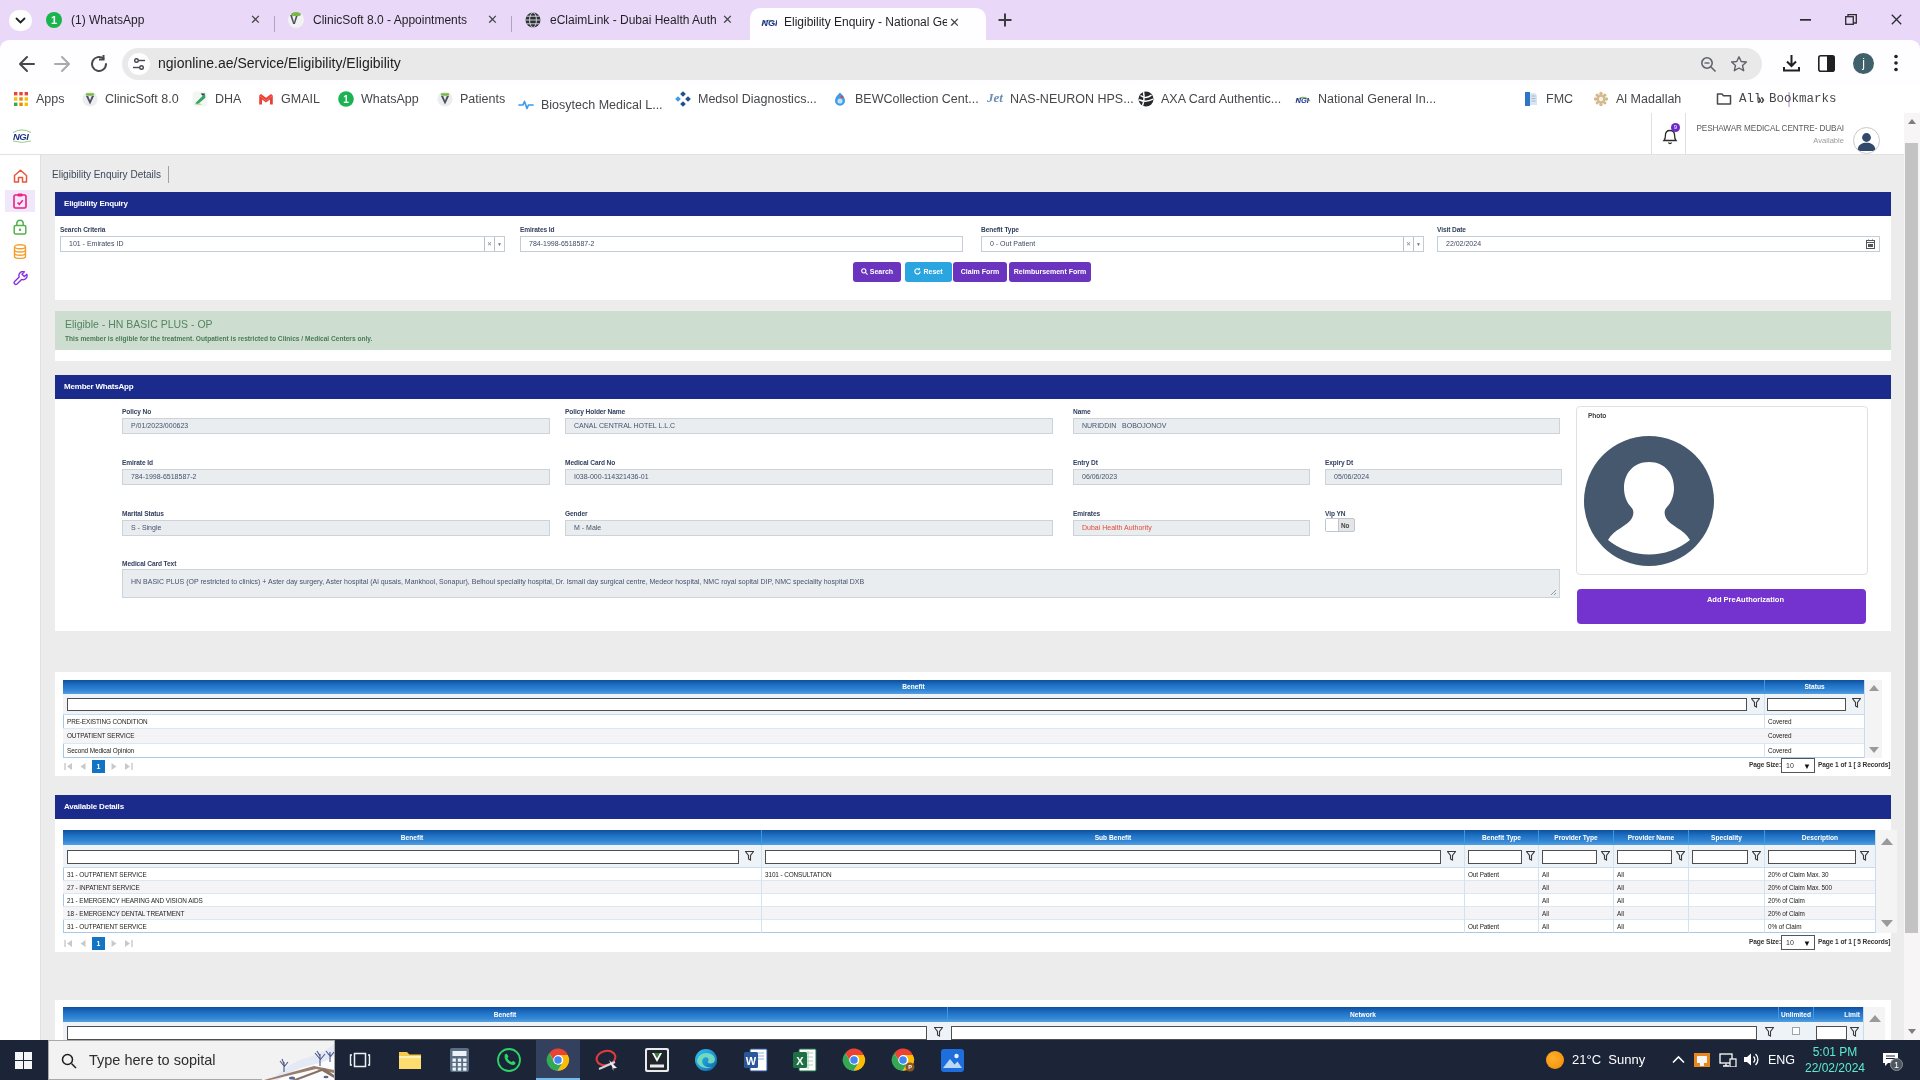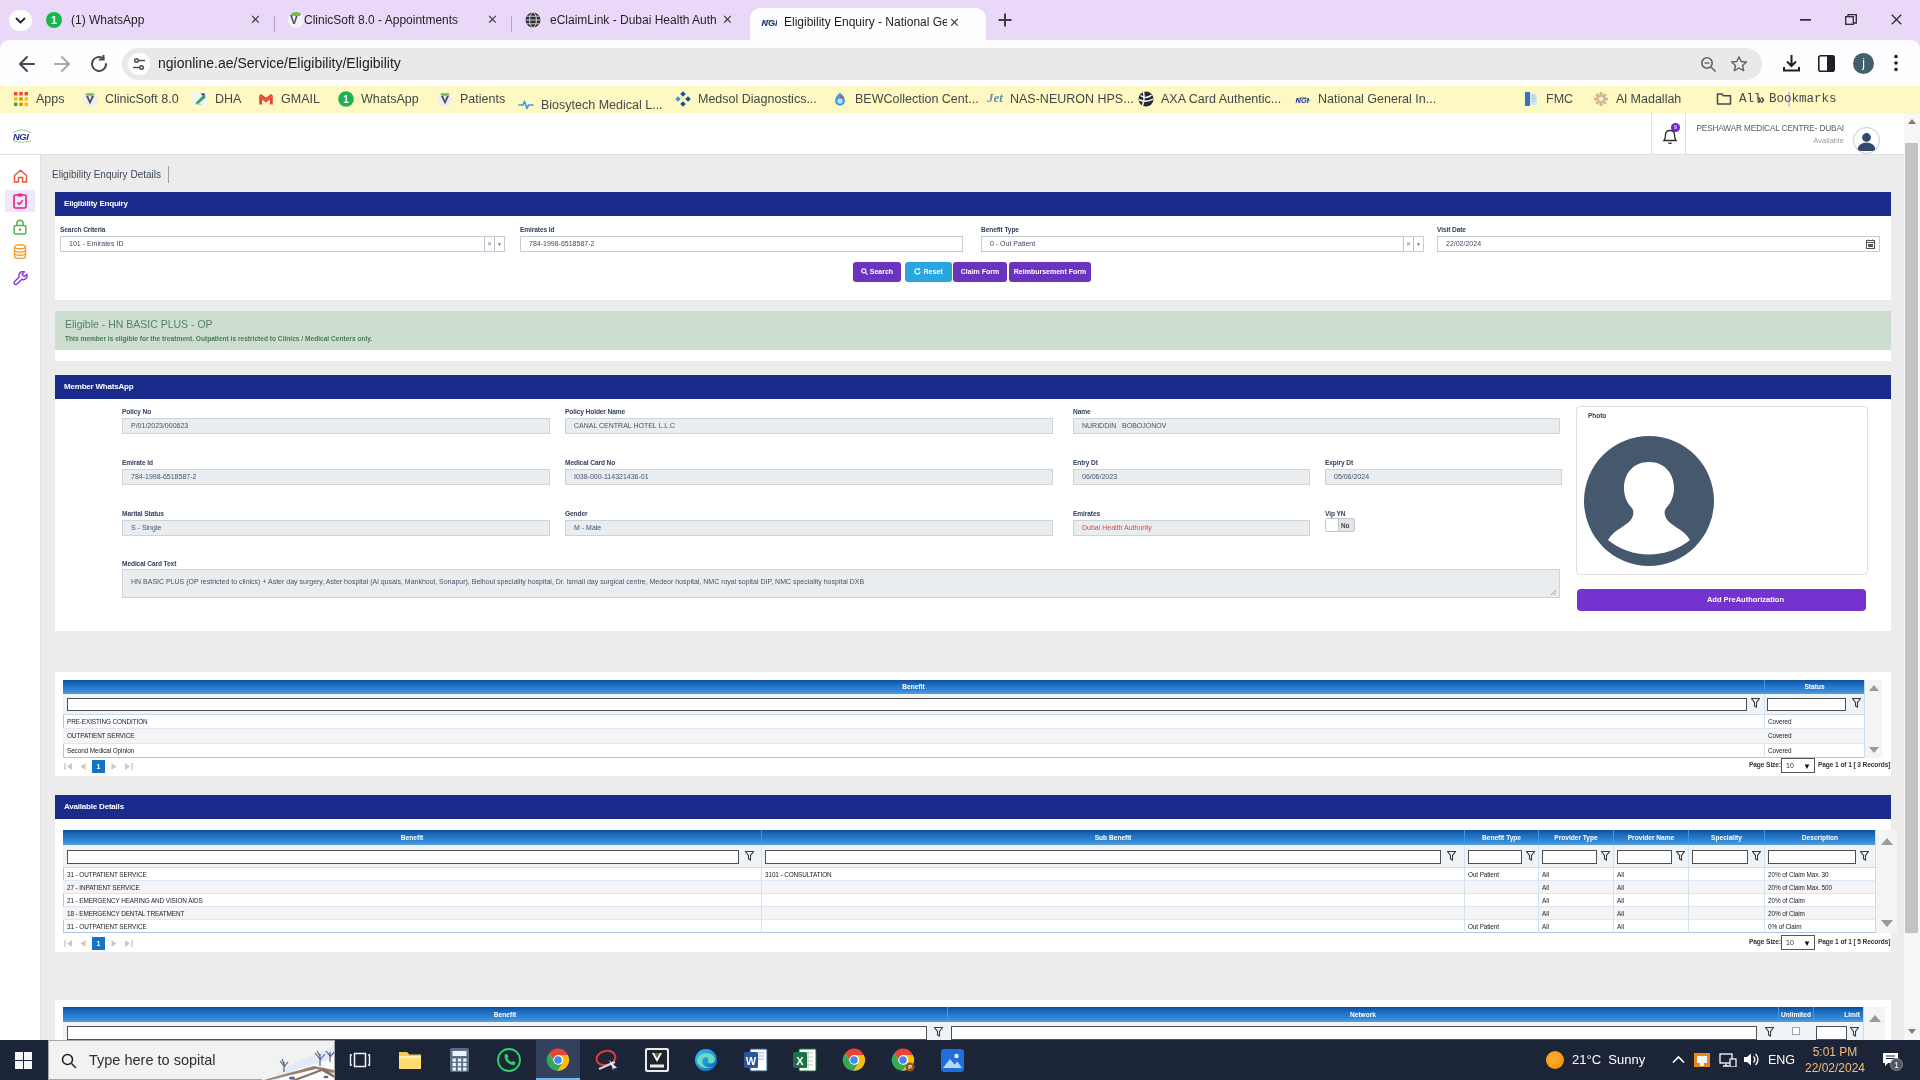--- a/index.html
+++ b/index.html
@@ -13,21 +13,21 @@
 .tab { position:absolute; top:5px; height:30px; font-size:12px; color:#1f2023; display:flex; align-items:center; }
 .tabsep { position:absolute; top:16px; width:1px; height:16px; background:#b4a0c8; }
 .tabx { color:#45474a; font-size:13px; }
 #activetab { position:absolute; left:750px; top:8px; width:236px; height:32px; background:#fefdff; border-radius:10px 10px 0 0; display:flex; align-items:center; padding-bottom:4px; }
 
 
 #toolbar { position:absolute; left:0; top:40px; width:1920px; height:46px; background:#fefdff; border-radius:9px 9px 0 0; }
 #addrbar { position:absolute; left:122px; top:8px; width:1640px; height:32px; background:#e9e9ea; border-radius:16px; }
 
 
-#bookmarks { position:absolute; left:0; top:86px; width:1920px; height:27px; background:#fef9c3;padding-left:44px; }
+#bookmarks { position:absolute; left:0; top:86px; width:1920px; height:27px; background:#ffffff;padding-left:44px; }
 .bm { position:absolute; top:3px; height:20px; display:flex; align-items:center; font-size:12.5px; color:#45474a; white-space:nowrap; }
 .bm .ic { width:16px; height:16px; margin-right:7px; display:inline-block; }
 
 
 #appheader { position:absolute; left:0; top:113px; width:1904px; height:42px; background:#ffffff; border-bottom:1px solid #e2e2e2; }
 
 
 #sidebar { position:absolute; left:0; top:155px; width:41px; height:885px; background:#ffffff; border-right:1px solid #e0e0e0; }
 
 
@@ -71,21 +71,21 @@
       <span style="margin-left:9px;">(1) WhatsApp</span>
     </div>
     <div class="abs tabx" style="left:250px;top:12px;">✕</div>
     <div class="tabsep" style="left:274px;"></div>
 
     <div class="tab" style="left:288px;width:200px;">
       <span style="display:inline-block;width:16px;height:16px;border-radius:50%;background:#f2f2f2;position:relative;overflow:hidden;">
         <span style="position:absolute;left:2px;top:1px;font-size:12px;font-weight:bold;color:#4a4f63;">V</span>
         <span style="position:absolute;left:3px;top:0px;width:10px;height:4px;background:#7ab648;border-radius:2px;"></span>
       </span>
-      <span style="">ClinicSoft 8.0 - Appointments</span>
+      <span style="margin-left:9px;">ClinicSoft 8.0 - Appointments</span>
     </div>
     <div class="abs tabx" style="left:487px;top:12px;">✕</div>
     <div class="tabsep" style="left:511px;"></div>
 
     <div class="tab" style="left:525px;width:210px;">
       <svg width="16" height="16" viewBox="0 0 16 16">
           <circle cx="8" cy="8" r="7.5" fill="#2e3237"></circle>
           <ellipse cx="8" cy="8" rx="3.4" ry="7.5" fill="none" stroke="#cfd3d8" stroke-width="1"></ellipse>
           <path d="M0.5 8 H15.5 M1.6 4.2 H14.4 M1.6 11.8 H14.4" stroke="#cfd3d8" stroke-width="1" fill="none"></path>
         </svg>
@@ -395,21 +395,21 @@
       <path d="M6 1 L1 6 M6 4 L4 6" stroke="#888" stroke-width="0.8"></path>
     </svg>
 
   <div class="abs" style="left:1576px;top:406px;width:292px;height:169px;background:#fff;border:1px solid #e0e0e0;border-radius:4px;"></div>
   <div class="flabel" style="left:1588px;top:412px;color:#3a3f44;">Photo</div>
   <svg class="abs" style="left:1584px;top:436px;" width="130" height="130" viewBox="0 0 130 130">
     <circle cx="65" cy="65" r="65" fill="#46586e"></circle>
     <circle cx="65" cy="65" r="65" fill="none"></circle>
     <path d="M65 26 C48 26 40 39 40 52 C40 60 43 67 47 71 C50 74 50 78 48 82 C44 90 30 93 24 104 A65 65 0 0 0 106 104 C100 93 86 90 82 82 C80 78 80 74 83 71 C87 67 90 60 90 52 C90 39 82 26 65 26 Z" fill="#fff"></path>
   </svg>
-  <div class="btn" style="left:1577px;top:589px;width:289px;height:22px;line-height:22px;background:#7433cf;border-radius:4px;font-size:7.5px;padding-left:48px;">Add PreAuthorization</div>
+  <div class="btn" style="left:1577px;top:589px;width:289px;height:35px;line-height:22px;background:#7433cf;border-radius:4px;font-size:7.5px;padding-left:48px;">Add PreAuthorization</div>
 
   <div class="panel-body" style="top:672px;height:104px;"></div>
   <div class="abs" style="left:63px;top:680px;width:1819px;height:78px;border:1px solid #a9c7e6;background:#fff;"></div>
   <div class="thead" style="left:63px;top:680px;width:1819px;height:14px;">
     <div class="thcell" style="left:0;width:1701px;">Benefit</div>
     <div class="thcell" style="left:1701px;width:100px;border-left:1px solid #3b9ae8;">Status</div>
   </div>
   <div class="abs" style="left:63px;top:694px;width:1801px;height:21px;background:#eef3f8;border-bottom:1px solid #c8dcee;"></div>
   <div class="filt" style="left:67px;top:698px;width:1680px;"></div>
   <svg class="funnel" style="left:1751px;top:698px;" viewBox="0 0 9 10">
@@ -762,21 +762,21 @@
     <svg class="abs" style="left:1719px;top:13px;" width="18" height="14" viewBox="0 0 18 14">
         <rect x="1" y="1" width="12" height="9" fill="none" stroke="#fff" stroke-width="1.3"></rect>
         <path d="M4 13 H10 M7 10.5 V13" stroke="#fff" stroke-width="1.3"></path>
         <rect x="11" y="6" width="6" height="8" fill="#1c2538" stroke="#fff" stroke-width="1.2"></rect>
       </svg>
     <svg class="abs" style="left:1743px;top:12px;" width="17" height="15" viewBox="0 0 17 15">
         <path d="M1 5 V10 H4 L8 13.5 V1.5 L4 5 Z" fill="#fff"></path>
         <path d="M10.5 4.5 A4.5 4.5 0 0 1 10.5 10.5 M12.5 2 A7.5 7.5 0 0 1 12.5 13" stroke="#fff" stroke-width="1.3" fill="none"></path>
       </svg>
     <span class="abs" style="left:1768px;top:13px;font-size:12.5px;color:#fff;">ENG</span>
-    <div class="abs" style="left:1800px;top:4px;width:70px;text-align:center;font-size:12px;color:#fdba74;line-height:16px;">5:01 PM<br>22/02/2024</div>
+    <div class="abs" style="left:1800px;top:4px;width:70px;text-align:center;font-size:12px;color:#5eead4;line-height:16px;">5:01 PM<br>22/02/2024</div>
     <svg class="abs" style="left:1882px;top:12px;" width="17" height="15" viewBox="0 0 17 15">
         <path d="M1 1 H16 V11 H6 L3 14 V11 H1 Z" fill="#fff"></path>
         <path d="M4 4 H13 M4 6.5 H13" stroke="#1c2538" stroke-width="1"></path>
       </svg>
     <div class="abs" style="left:1890px;top:18px;width:13px;height:13px;border-radius:50%;background:#4e565f;color:#fff;font-size:9px;text-align:center;line-height:13px;border:1px solid #8a9097;">1</div>
   </div>
 
 </div>
 
 </body></html>

